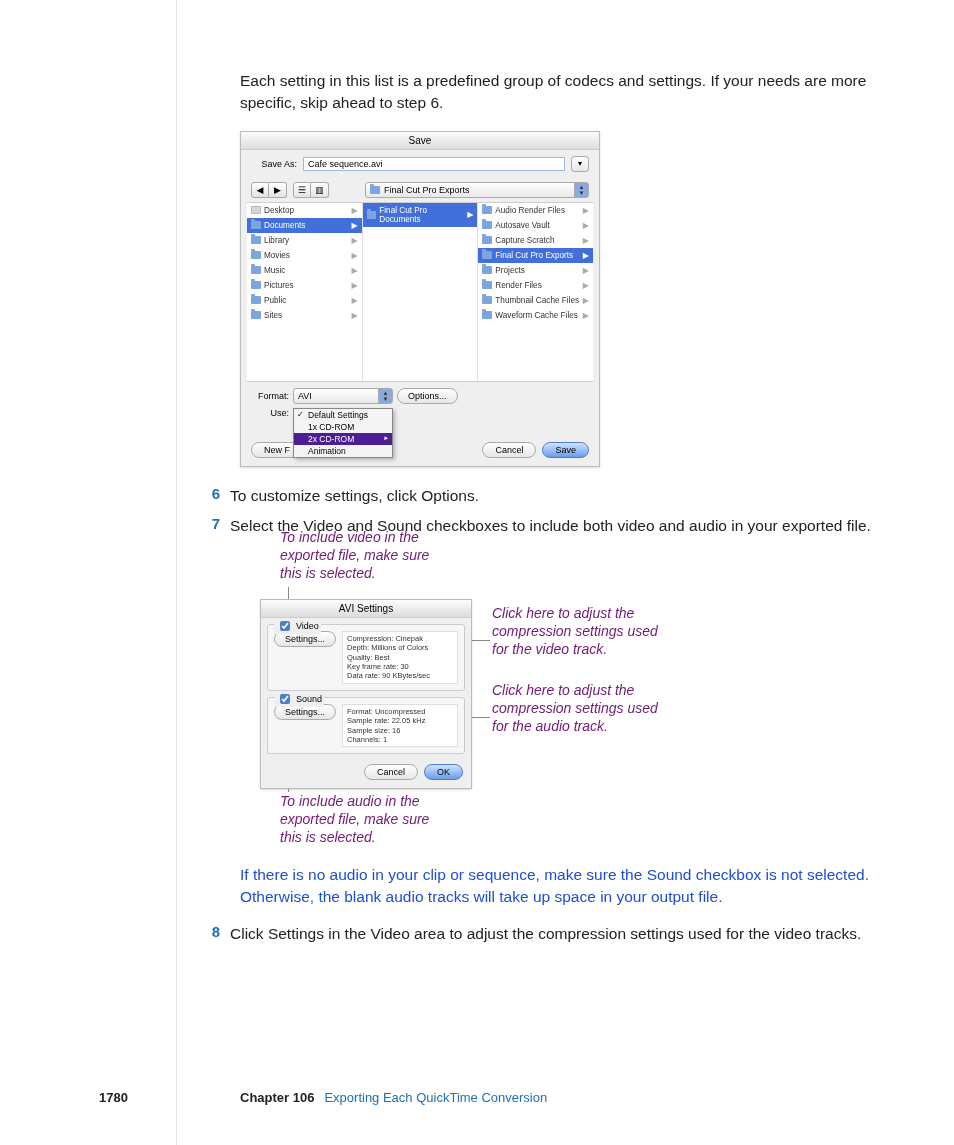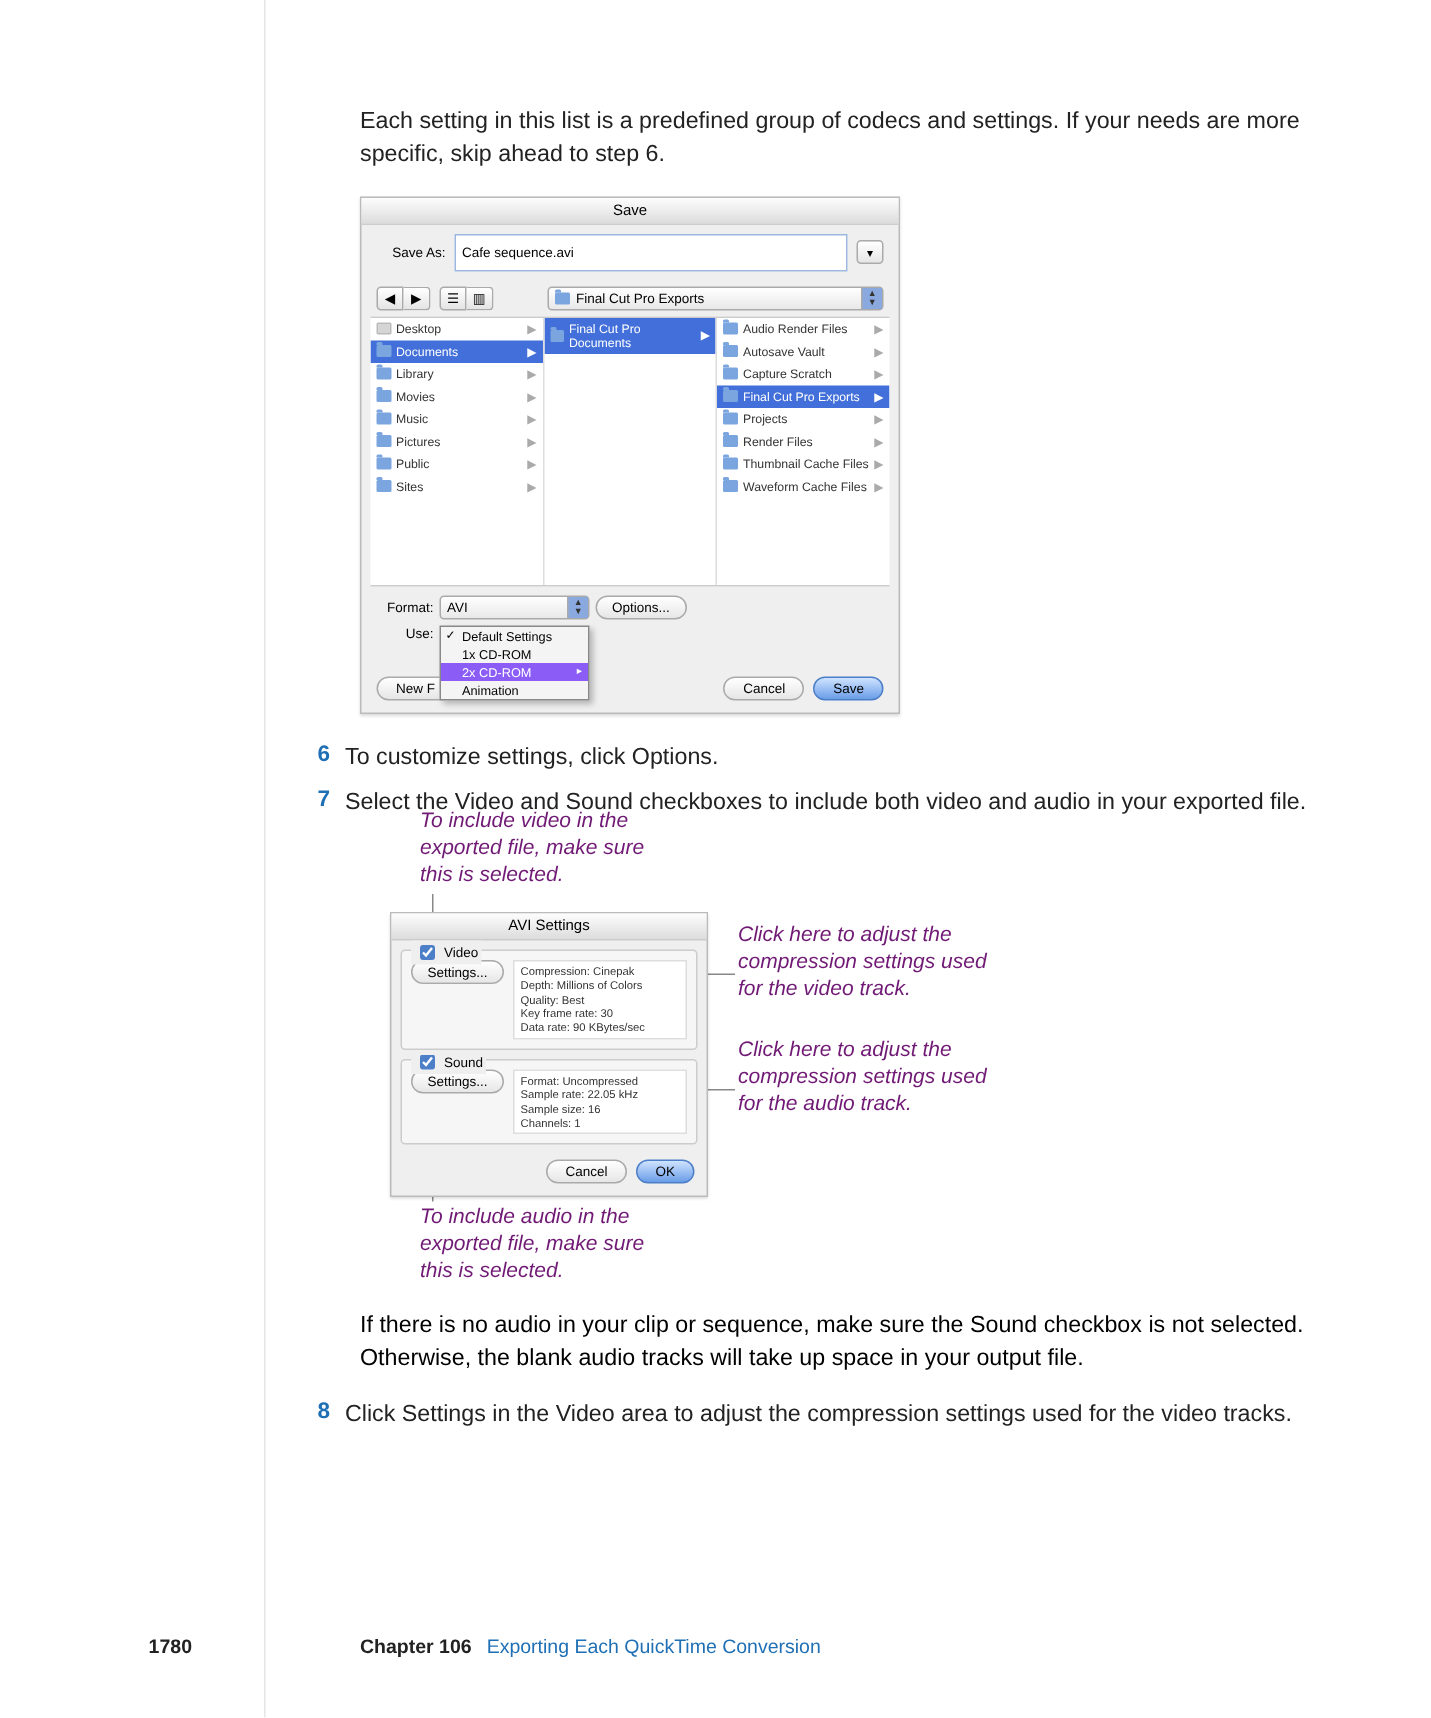--- a/index.html
+++ b/index.html
@@ -24,21 +24,21 @@
     height: 100%;
     background: #e5e5e5;
   }
   .intro { padding-left: 64px; font-size: 15.5px; line-height: 1.45; color: #222; margin-bottom: 16px; }
   .step { display: flex; margin-bottom: 8px; }
   .step .num {
     width: 54px; text-align: right; padding-right: 10px;
     color: #1f6fb5; font-weight: bold; font-size: 15px;
   }
   .step .txt { flex: 1; font-size: 15.5px; line-height: 1.45; color: #222; }
-  .note { padding-left: 64px; font-size: 15.5px; line-height: 1.45; color: #000000; margin: 12px 0 14px; }
+  .note { padding-left: 64px; font-size: 15.5px; line-height: 1.45; color: #1d4ed8; margin: 12px 0 14px; }
   .fig { margin: 10px 0 18px 64px; }
   .footer {
     position: absolute;
     bottom: 40px; left: 0; width: 100%;
     display: flex; align-items: center;
     font-size: 13px;
   }
   .footer .pg { width: 176px; text-align: right; padding-right: 48px; font-weight: 600; color: #222; }
   .footer .chap { color: #222; font-weight: 600; }
   .footer .title { color: #1f6fb5; margin-left: 10px; }
@@ -51,21 +51,21 @@
     box-shadow: 0 1px 2px rgba(0,0,0,0.15);
   }
   .savewin .titlebar {
     text-align: center; font-size: 10px; padding: 3px 0;
     background: linear-gradient(#fdfdfd,#dcdcdc);
     border-bottom: 1px solid #ccc;
   }
   .row { display: flex; align-items: center; padding: 6px 10px; gap: 6px; }
   .row label { font-size: 9px; text-align: right; }
   .saveas-input {
-    flex: 1; height: 25px; border: 1px solid #9cb7e0; background: #fff;
+    flex: 1; height: 14px; border: 1px solid #9cb7e0; background: #fff;
     font-size: 9px; padding: 0 4px;
   }
   .recent-btn {
     width: 18px; height: 16px; border: 1px solid #aaa; border-radius: 3px;
     background: linear-gradient(#fff,#e6e6e6); font-size: 8px;
     display: inline-flex; align-items: center; justify-content: center;
   }
   .pathbar { padding: 4px 10px; display: flex; align-items: center; gap: 6px; }
   .navseg { display: flex; }
   .navseg .seg {
@@ -130,21 +130,21 @@
     background: linear-gradient(#fff,#e6e6e6); font-size: 9px; display: inline-flex; align-items: center;
   }
   .use-area { position: relative; }
   .use-menu {
     position: absolute; left: 42px; top: 0; width: 100px;
     border: 1px solid #888; background: #f4f4f4; z-index: 5;
     box-shadow: 2px 2px 4px rgba(0,0,0,0.25);
   }
   .use-menu .mi { font-size: 8.5px; padding: 1px 4px 1px 14px; position: relative; }
   .use-menu .mi.check::before { content: "✓"; position: absolute; left: 3px; font-size: 8px; }
-  .use-menu .mi.hi { background: #8b5cf6; color: #fff; }
+  .use-menu .mi.hi { background: #4c1d95; color: #fff; }
   .use-menu .mi.hi::after { content: "▸"; position: absolute; right: 4px; font-size: 7px; }
   .btnrow { display: flex; justify-content: space-between; align-items: center; margin-top: 20px; gap: 48px; }
   .btnrow .left, .btnrow .right { display: flex; gap: 6px; }
   .aqua {
     height: 16px; padding: 0 12px; border: 1px solid #aaa; border-radius: 8px;
     background: linear-gradient(#fff,#e6e6e6); font-size: 9px; display: inline-flex; align-items: center;
   }
   .aqua.default { background: linear-gradient(#cfe3ff,#6a9de8); border-color: #4d7fc9; color: #000; }
 
   

